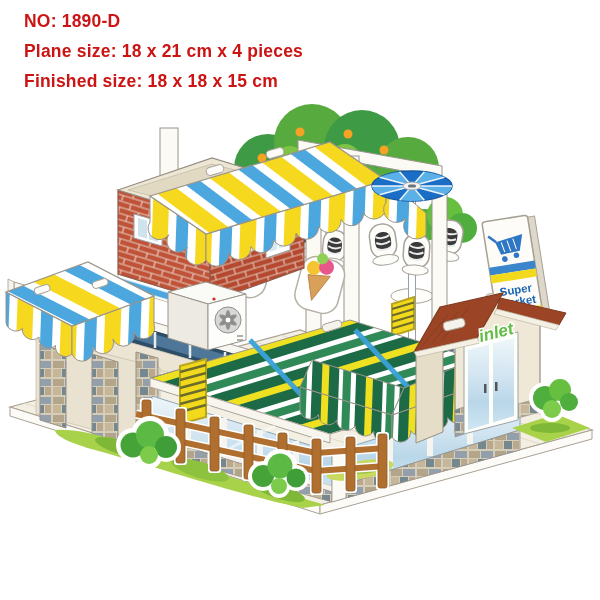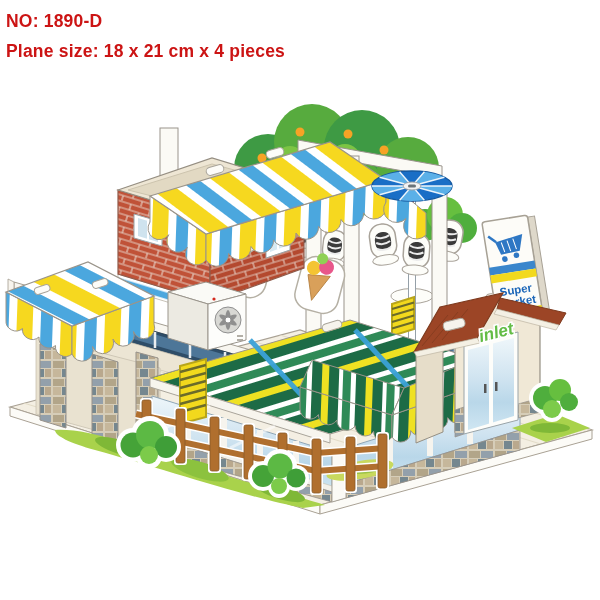--- a/index.html
+++ b/index.html
@@ -1,30 +1,31 @@
 <!DOCTYPE html>
 <html><head>
 <meta charset="utf-8">
 <style>
   html,body{margin:0;padding:0;}
   body{width:600px;height:600px;background:#ffffff;font-family:"Liberation Sans",sans-serif;overflow:hidden;}
   .stage{position:relative;width:600px;height:600px;background:#fff;}
-  .spec-block{position:absolute;left:6px;top:6px;z-index:5;}
+  .spec-block{position:absolute;left:24px;top:6px;z-index:5;}
   .spec-line{color:#cc1414;font-weight:bold;font-size:17.5px;line-height:30px;letter-spacing:0.2px;white-space:nowrap;}
   svg{position:absolute;left:0;top:0;}
   text{font-family:"Liberation Sans",sans-serif;}
 </style>
 </head>
 <body>
 
 <div class="stage">
 
   <div class="spec-block">
     <div class="spec-line">NO: 1890-D</div>
     <div class="spec-line">Plane size: 18 x 21 cm x 4 pieces</div>
+    <div class="spec-line">Finished size: 18 x 18 x 15 cm</div>
   </div>
 
   <svg width="600" height="600" viewBox="0 0 600 600">
     <defs>
       <linearGradient id="glassG" x1="0" y1="0" x2="0" y2="1">
         <stop offset="0" stop-color="#eef6fa"></stop>
           <stop offset="0.45" stop-color="#cfe3f0"></stop>
         <stop offset="0.7" stop-color="#b9d7e9"></stop>
           <stop offset="1" stop-color="#cfe6f2"></stop>
       </linearGradient>

